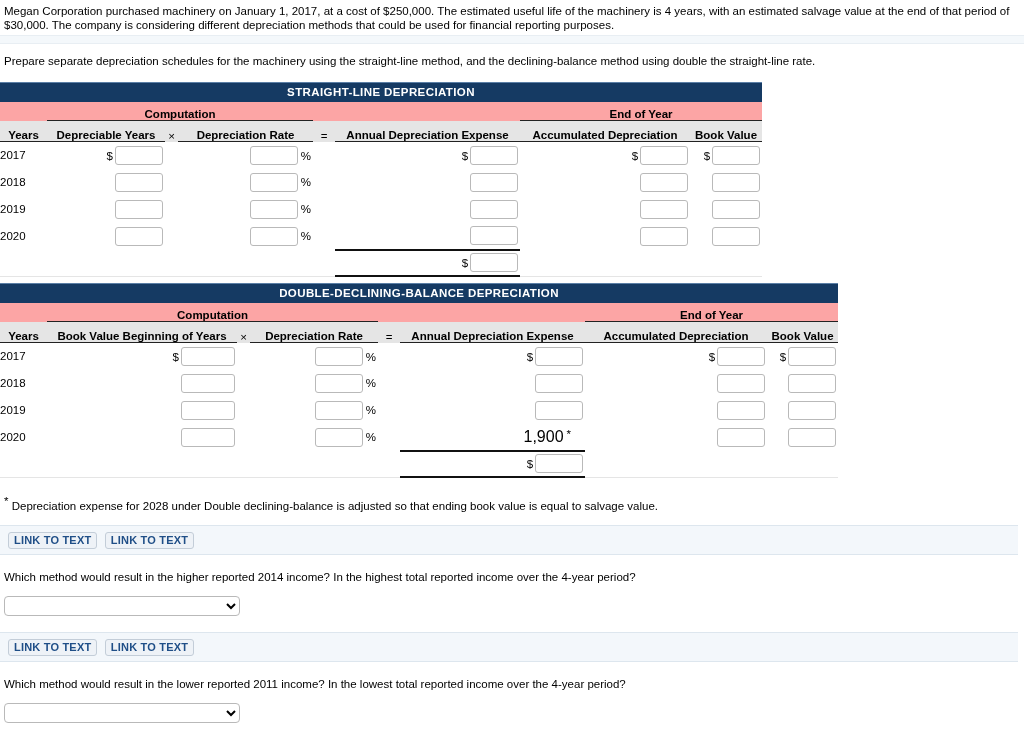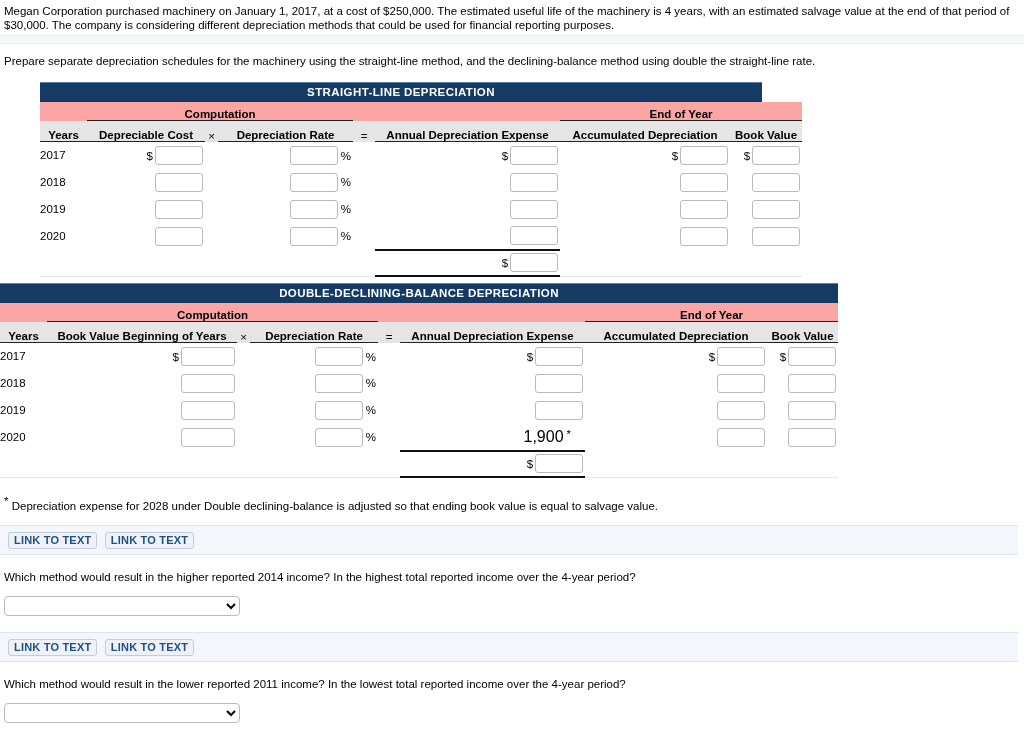--- a/index.html
+++ b/index.html
@@ -174,21 +174,21 @@
 </div>
 
 <div class="sep-band"></div>
 
 <div class="prepare">
   <span>Prepare separate depreciation schedules for the machinery using the straight-line method, and the declining-balance method using double the straight-line rate.</span>
 </div>
 
 
 <div class="sched">
-  <div style="width:762px;padding-left:40px;">
+  <div style="width:762px;">
     <div class="sched-title">STRAIGHT-LINE DEPRECIATION</div>
     <table class="sched-tbl" style="width:762px;">
       <colgroup>
         <col style="width:47px">
           <col style="width:118px">
           <col style="width:13px">
           <col style="width:135px">
         <col style="width:22px">
           <col style="width:185px">
           <col style="width:170px">
@@ -199,21 +199,21 @@
         <tr>
           <td class="grp"></td>
           <td class="grp u" colspan="3">Computation</td>
           <td class="grp"></td>
           <td class="grp"></td>
           <td class="grp u" colspan="2">End of Year</td>
         </tr>
 
         <tr>
           <td class="colh">Years</td>
-          <td class="colh">Depreciable Cost</td>
+          <td class="colh">Depreciable Years</td>
           <td class="op">×</td>
           <td class="colh">Depreciation Rate</td>
           <td class="op">=</td>
           <td class="colh">Annual Depreciation Expense</td>
           <td class="colh">Accumulated Depreciation</td>
           <td class="colh">Book Value</td>
         </tr>
 
         <tr class="body-row">
           <td class="yr">2017</td>

